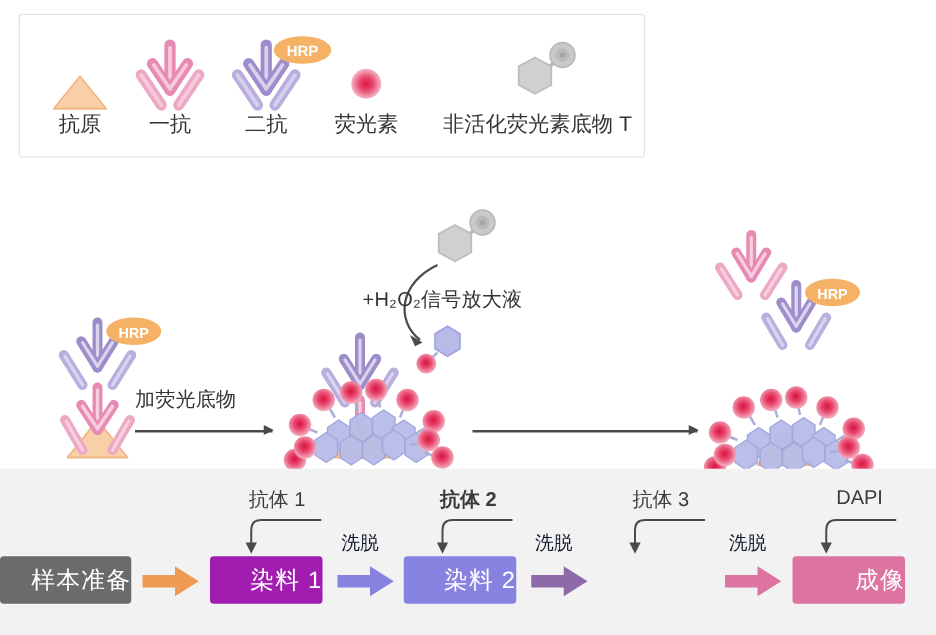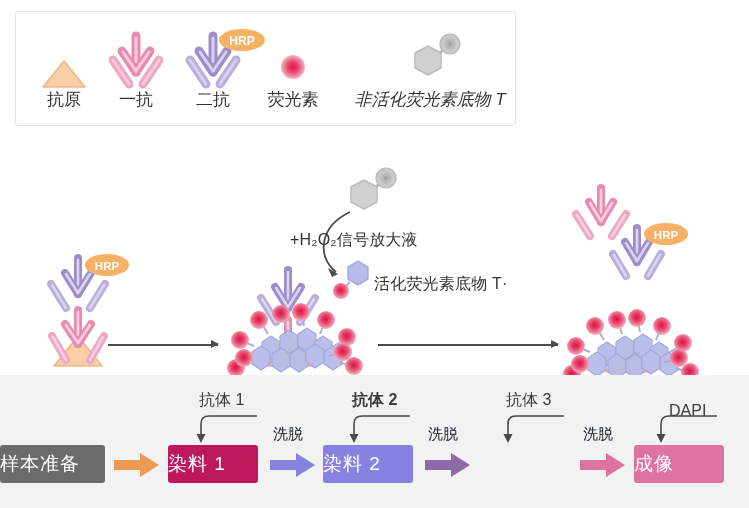--- a/index.html
+++ b/index.html
@@ -38,21 +38,21 @@
     position:absolute;right:-1px;top:0px;
     width:0;height:0;border-left:8px solid #4a4a4a;
     border-top:4.5px solid transparent;border-bottom:4.5px solid transparent;
   }
 
   
   .band{
     position:absolute;left:0;top:375px;width:749px;height:133px;background:#f2f2f2;
   }
   .flow-box{
-    position:absolute;display:flex;align-items:center;justify-content:flex-start;
+    position:absolute;display:flex;align-items:center;justify-content:flex-end;
     border-radius:3px;color:#ffffff;font-size:19px;letter-spacing:1px;
     box-sizing:border-box;
   }
   .flow-arrow{position:absolute;}
   .step-label{
     position:absolute;font-size:16px;color:#3b3b3b;white-space:nowrap;
   }
   .hook{position:absolute;}
   .elute{
     position:absolute;font-size:15px;color:#0f172a;white-space:nowrap;
@@ -126,21 +126,21 @@
               <stop offset="45%" stop-color="#e8476e"></stop>
               <stop offset="100%" stop-color="#f5b7c6"></stop>
             </radialGradient>
           </defs>
           <circle cx="55" cy="30" r="12" fill="url(#flGrad)"></circle>
         </svg>
       </div>
       <div class="legend-label">荧光素</div>
     </div>
 
-    <div class="legend-item" style="left:330px;top:18px;width:168px;font-style:italic;">
+    <div class="legend-item" style="left:330px;top:18px;width:168px;">
       <div class="legend-art" style="height:60px;">
         <svg width="168" height="60" viewBox="0 0 168 60">
           <line x1="87" y1="30" x2="100" y2="17" stroke="#b8b8b8" stroke-width="3"></line>
           <polygon points="82,16 95,23 95,38 82,45 69,38 69,23" fill="#d0d0d0" stroke="#bdbdbd" stroke-width="1.5" stroke-linejoin="round"></polygon>
           <circle cx="104" cy="14" r="10" fill="#c9c9c9" stroke="#b6b6b6" stroke-width="1.2"></circle>
           <circle cx="104" cy="14" r="5.5" fill="#b9b9b9"></circle>
           <circle cx="104" cy="14" r="2.2" fill="#a5a5a5"></circle>
         </svg>
       </div>
       <div class="legend-label">非活化荧光素底物 T</div>
@@ -179,20 +179,21 @@
           <line x1="56" y1="54" x2="69" y2="33" stroke="#9d8ecb" stroke-width="8"></line>
           <line x1="56" y1="53" x2="44" y2="34" stroke="#dad4ef" stroke-width="2.6"></line>
           <line x1="56" y1="53" x2="68" y2="34" stroke="#dad4ef" stroke-width="2.6"></line>
         </g>
 
         <ellipse cx="85" cy="25" rx="22" ry="11" fill="#f5b266"></ellipse>
         <text x="85" y="30" text-anchor="middle" font-family="Liberation Sans, sans-serif" font-size="11.5" font-weight="bold" fill="#ffffff">HRP</text>
       </svg>
     </div>
 
+    <div class="mid-label" style="left:108px;top:170px;">加荧光底物</div>
     <div class="arrow-line" style="left:108px;top:200px;width:110px;">
       <div class="ln"></div>
         <div class="hd"></div>
     </div>
 
     <div style="position:absolute;left:228px;top:110px;">
       <svg width="140" height="125" viewBox="0 0 140 125">
         <defs>
           <radialGradient id="fl2" cx="48%" cy="45%" r="55%">
             <stop offset="0%" stop-color="#d8143f"></stop>
@@ -280,21 +281,20 @@
             <stop offset="0%" stop-color="#d8143f"></stop>
             <stop offset="45%" stop-color="#e8476e"></stop>
             <stop offset="100%" stop-color="#f3b3c3"></stop>
           </radialGradient>
         </defs>
         <polygon points="28,4 38,10 38,22 28,28 18,22 18,10" fill="#b8bbe8" stroke="#9fa3dd" stroke-width="1.3" stroke-linejoin="round"></polygon>
         <line x1="20" y1="25" x2="14" y2="31" stroke="#aab0d8" stroke-width="2"></line>
         <circle cx="11" cy="34" r="8" fill="url(#fl3)"></circle>
       </svg>
     </div>
-    <div class="mid-label" style="left:374px;top:134px;">活化荧光素底物 T·</div>
 
     <div class="arrow-line" style="left:378px;top:200px;width:180px;">
       <div class="ln"></div>
         <div class="hd"></div>
     </div>
 
     <div style="position:absolute;left:560px;top:38px;">
       <svg width="145" height="105" viewBox="0 0 145 105">
 
         <g stroke-linecap="round">
@@ -388,21 +388,21 @@
       </svg>
     </div>
 
     <div class="step-label" style="left:199px;top:15px;">抗体 1</div>
     <div class="hook" style="left:195px;top:38px;">
       <svg width="70" height="32" viewBox="0 0 70 32">
         <path d="M62,3 L14,3 Q6,3 6,11 L6,22" fill="none" stroke="#4a4a4a" stroke-width="1.6"></path>
         <polygon points="6,30 1.5,21 10.5,21" fill="#4a4a4a"></polygon>
       </svg>
     </div>
-    <div class="flow-box" style="left:168px;top:70px;width:90px;height:38px;background:#be185d;">
+    <div class="flow-box" style="left:168px;top:70px;width:90px;height:38px;background:#a21caf;">
       <span>染料 1</span>
     </div>
     <div class="elute" style="left:273px;top:50px;">洗脱</div>
     <div class="flow-arrow" style="left:270px;top:78px;">
       <svg width="46" height="24" viewBox="0 0 46 24">
         <polygon points="0,7 26,7 26,0 45,12 26,24 26,17 0,17" fill="#8781e0"></polygon>
       </svg>
     </div>
 
     <div class="step-label" style="left:352px;top:15px;font-weight:bold;">抗体 2</div>
@@ -429,21 +429,21 @@
         <polygon points="6,30 1.5,21 10.5,21" fill="#4a4a4a"></polygon>
       </svg>
     </div>
     <div class="elute" style="left:583px;top:50px;">洗脱</div>
     <div class="flow-arrow" style="left:580px;top:78px;">
       <svg width="46" height="24" viewBox="0 0 46 24">
         <polygon points="0,7 26,7 26,0 45,12 26,24 26,17 0,17" fill="#dd73a0"></polygon>
       </svg>
     </div>
 
-    <div class="step-label" style="left:669px;top:15px;margin-top:12px;">DAPI</div>
+    <div class="step-label" style="left:669px;top:15px;">DAPI</div>
     <div class="hook" style="left:655px;top:38px;">
       <svg width="70" height="32" viewBox="0 0 70 32">
         <path d="M62,3 L14,3 Q6,3 6,11 L6,22" fill="none" stroke="#4a4a4a" stroke-width="1.6"></path>
         <polygon points="6,30 1.5,21 10.5,21" fill="#4a4a4a"></polygon>
       </svg>
     </div>
     <div class="flow-box" style="left:634px;top:70px;width:90px;height:38px;background:#dd73a0;">
       <span>成像</span>
     </div>
 

